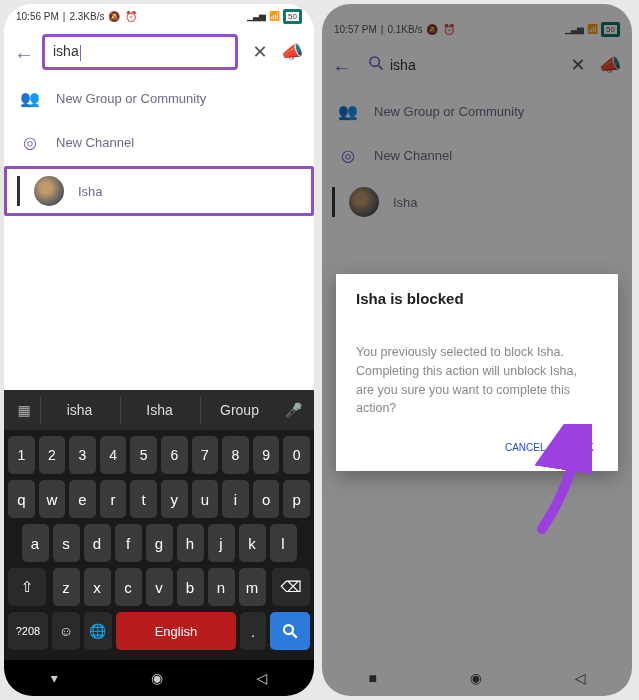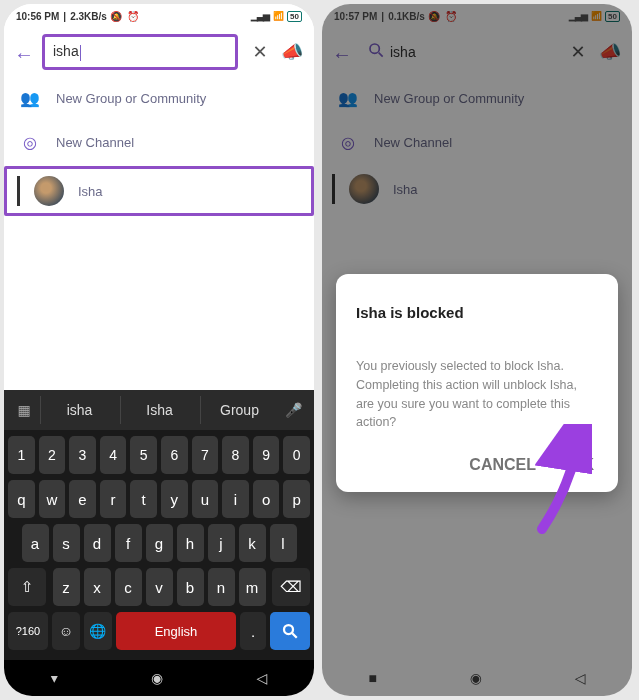--- a/index.html
+++ b/index.html
@@ -23,21 +23,20 @@
     flex-direction: column;
   }
   .statusbar {
     height: 24px;
     display: flex;
     justify-content: space-between;
     padding: 0 12px;
     font-size: 10px;
     color: #333;
     background: #fff;
-    font-weight: bold;
   }
   .statusbar .left, .statusbar .right { display: flex; gap: 4px; align-items: center; }
   .header {
     height: 48px;
     display: flex;
     align-items: center;
     padding: 0 10px;
     gap: 8px;
     background: #fff;
   }
@@ -121,36 +120,36 @@
     height: 36px; background:#000; display:flex; justify-content:space-around; align-items:center; color:#ccc;
   }
   .phone.right .navbar { background: transparent; color:#444; }
   .nav-btn { font-size:14px; cursor:pointer; }
   
   .dim {
     position:absolute; inset:0; background:rgba(0,0,0,0.45);
   }
   .dialog {
     position:absolute; left:14px; right:14px; top:270px;
-    background:#fff; border-radius:12px; padding:30px 20px 10px;
+    background:#fff; border-radius:1px; padding:16px 20px 10px;
     box-shadow:0 6px 20px rgba(0,0,0,0.3);
   }
   .dialog-title { font-size:15px; font-weight:600; color:#222; margin-bottom:10px; }
   .dialog-body { font-size:12.5px; color:#888; line-height:1.5; margin-bottom:16px;margin-top:36px; }
   .dialog-actions { display:flex; justify-content:flex-end; gap:26px; }
-  .dialog-btn { color:#737373; font-size:16px; font-weight:700; cursor:pointer; padding:8px 4px; }
+  .dialog-btn { color:#1d4ed8; font-size:10px; font-weight:400; cursor:pointer; padding:8px 4px; }
   .arrow-annot {
     position:absolute; left:210px; top:420px; width:60px; height:110px; pointer-events:none;
   }
   .phone.right .statusbar, .phone.right .header, .phone.right .list, .phone.right .contact-row-area {
     position:relative;
   }
-  .phone.right .statusbar { color:#555; }
+  .phone.right .statusbar { color:#555;margin-top:13px; }
   .signal { font-size:9px; letter-spacing:-1px; }
-  .batt { border:1px solid #0f766e; border-radius:2px; padding:0 2px; font-size:8px; }
+  .batt { border:3px solid #0f766e; border-radius:2px; padding:0 2px; font-size:8px; }
   .phone.right .spacer2 { flex:1; }
 </style>
 </head>
 <body>
 
 <div class="phone left">
   <div class="statusbar">
     <div class="left">
       <span>10:56 PM</span>
       <span>|</span>
@@ -244,21 +243,21 @@
           <div class="key">x</div>
           <div class="key">c</div>
           <div class="key">v</div>
           <div class="key">b</div>
           <div class="key">n</div>
           <div class="key">m</div>
         </div>
       <div class="key back">⌫</div>
     </div>
     <div class="krow">
-      <div class="key sym">?160</div>
+      <div class="key sym">?208</div>
       <div class="key emoji">☺</div>
       <div class="key globe">🌐</div>
       <div class="key space">English</div>
       <div class="key dot">.</div>
       <div class="key search-key">
         <svg width="18" height="18" viewBox="0 0 24 24" fill="none" stroke="#fff" stroke-width="3">
             <circle cx="10" cy="10" r="6"></circle>
             <line x1="15" y1="15" x2="21" y2="21"></line>
           </svg>
       </div>

